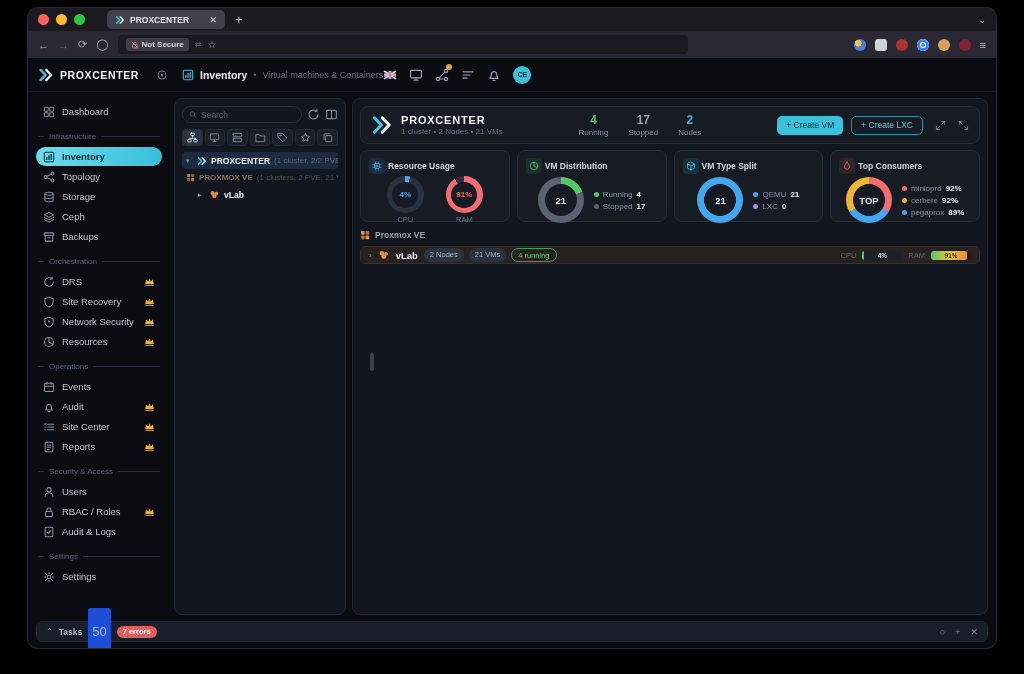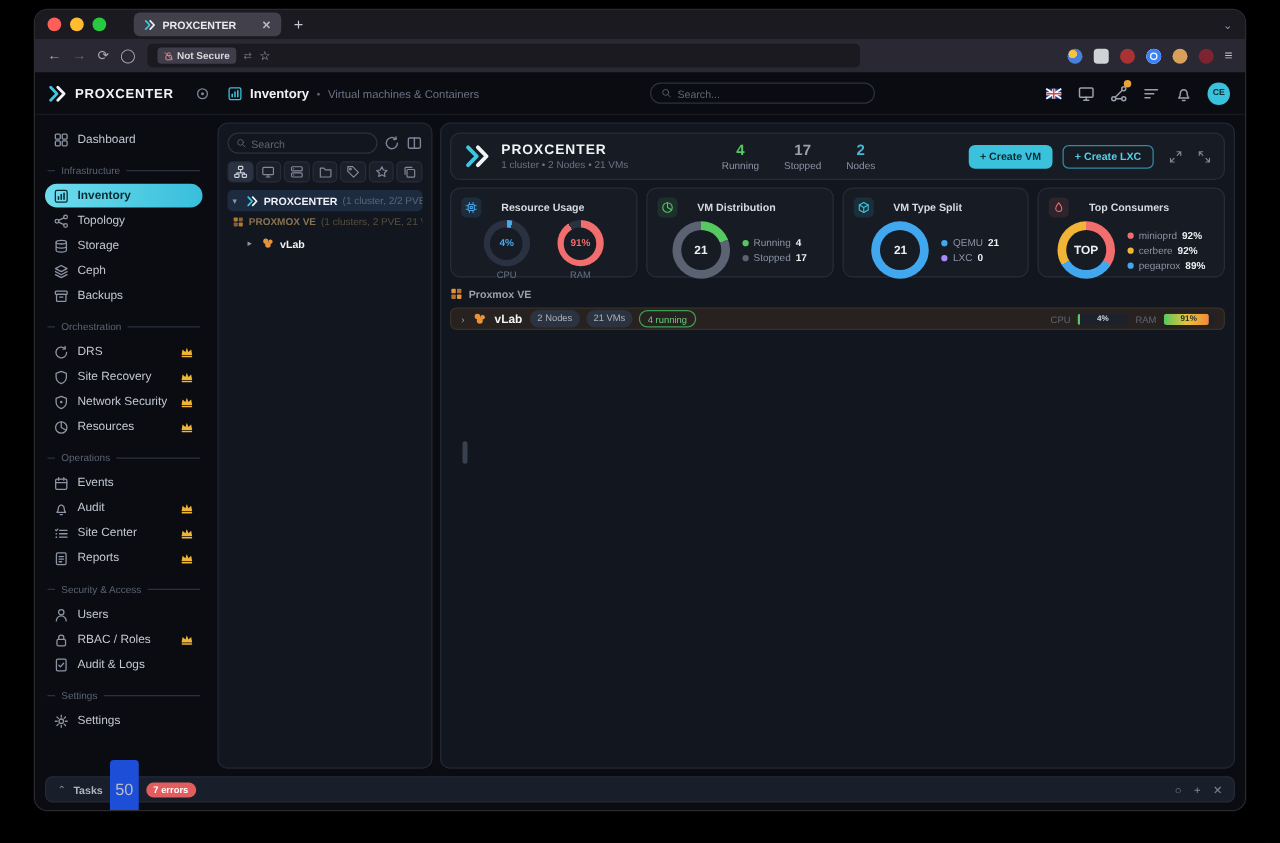--- a/index.html
+++ b/index.html
@@ -104,29 +104,29 @@
   .card { background:#161b24; border:1px solid #262d3a; border-radius:8px; }
   .clusterhead { height:38px; display:flex; align-items:center; padding:0 10px; gap:8px; }
   .clusterhead .lg { width:22px; height:22px; }
   .clname { line-height:1.15; }
   .clname .a { color:#f2f3f6; font-size:11px; font-weight:bold; letter-spacing:.8px; }
   .clname .b { color:#6a7385; font-size:8px; }
   .stats { display:flex; gap:20px; margin:0 auto; text-align:center; }
   .stat .v { font-size:12px; font-weight:bold; }
   .stat .l { font-size:8px; color:#8b93a3; margin-top:1px; }
   .btn { height:19px; border-radius:5px; display:flex; align-items:center; gap:4px; padding:0 9px;
-    font-size:8.5px; font-weight:bold; }
+    font-size:8.5px; font-weight:normal; }
   .btn-solid { background:#3ac2dd; color:#0b2b33; }
   .btn-line { border:1px solid #2f8ca0; color:#53cfe6; }
   .expbtn { color:#7d8596; width:11px; height:11px; margin-left:4px; }
 
   
   .cards { display:grid; grid-template-columns:repeat(4,1fr); gap:7px; }
   .scard { background:#161b24; border:1px solid #262d3a; border-radius:8px; padding:7px 8px; height:72px; }
-  .schead { display:flex; align-items:center; gap:16px; margin-bottom:4px; }
+  .schead { display:flex; align-items:center; gap:3px; margin-bottom:4px; }
   .scico { width:16px; height:16px; border-radius:4px; display:flex; align-items:center; justify-content:center; }
   .scico svg { width:10px; height:10px; }
   .sctitle { color:#d5d9e0; font-size:8.5px; font-weight:bold; }
   .scbody { display:flex; align-items:center; justify-content:center; gap:10px; height:44px; }
   .donut { position:relative; border-radius:50%; flex:none; }
   .donut .hole { position:absolute; border-radius:50%; background:#161b24;
     display:flex; align-items:center; justify-content:center; font-weight:bold; }
   .d48 { width:46px; height:46px; } .d48 .hole { inset:7px; font-size:9.5px; color:#eef0f4; }
   .d38 { width:37px; height:37px; } .d38 .hole { inset:5.5px; font-size:8px; }
   .gauge { text-align:center; }
@@ -245,29 +245,20 @@
         <span style="width:12px;height:12px;color:#3ac2dd">
             <svg viewBox="0 0 14 14" fill="none" stroke="currentColor" stroke-width="1.2" stroke-linecap="round" stroke-linejoin="round" width="100%" height="100%">
               <rect x="1.5" y="1.5" width="11" height="11" rx="1.5"></rect>
               <path d="M4.4 9.8V7.6M7 9.8V5.4M9.6 9.8V4.2" stroke-width="1.5"></path>
             </svg>
           </span>
         <span class="t">Inventory</span>
         <span class="dot">•</span>
         <span class="s">Virtual machines &amp; Containers</span>
       </div>
-      <div class="hsearch">
-        <span style="width:9px;height:9px;">
-            <svg viewBox="0 0 14 14" fill="none" stroke="currentColor" stroke-width="1.2" stroke-linecap="round" stroke-linejoin="round" width="100%" height="100%">
-              <circle cx="6" cy="6" r="4"></circle>
-              <path d="M9 9l3.4 3.4"></path>
-            </svg>
-          </span>
-        <input placeholder="Search..." style="">
-      </div>
       <div class="hicons">
         <span class="hic">
             <svg viewBox="0 0 14 14" width="100%" height="100%">
               <rect x="1" y="3" width="12" height="8" rx="1" fill="#2b3f9e"></rect>
               <path d="M1 3l12 8M13 3L1 11" stroke="#fff" stroke-width="1.4"></path>
               <path d="M7 3v8M1 7h12" stroke="#fff" stroke-width="2.4"></path>
               <path d="M7 3v8M1 7h12" stroke="#d64545" stroke-width="1.2"></path>
             </svg>
           </span>
         <span class="hic">

